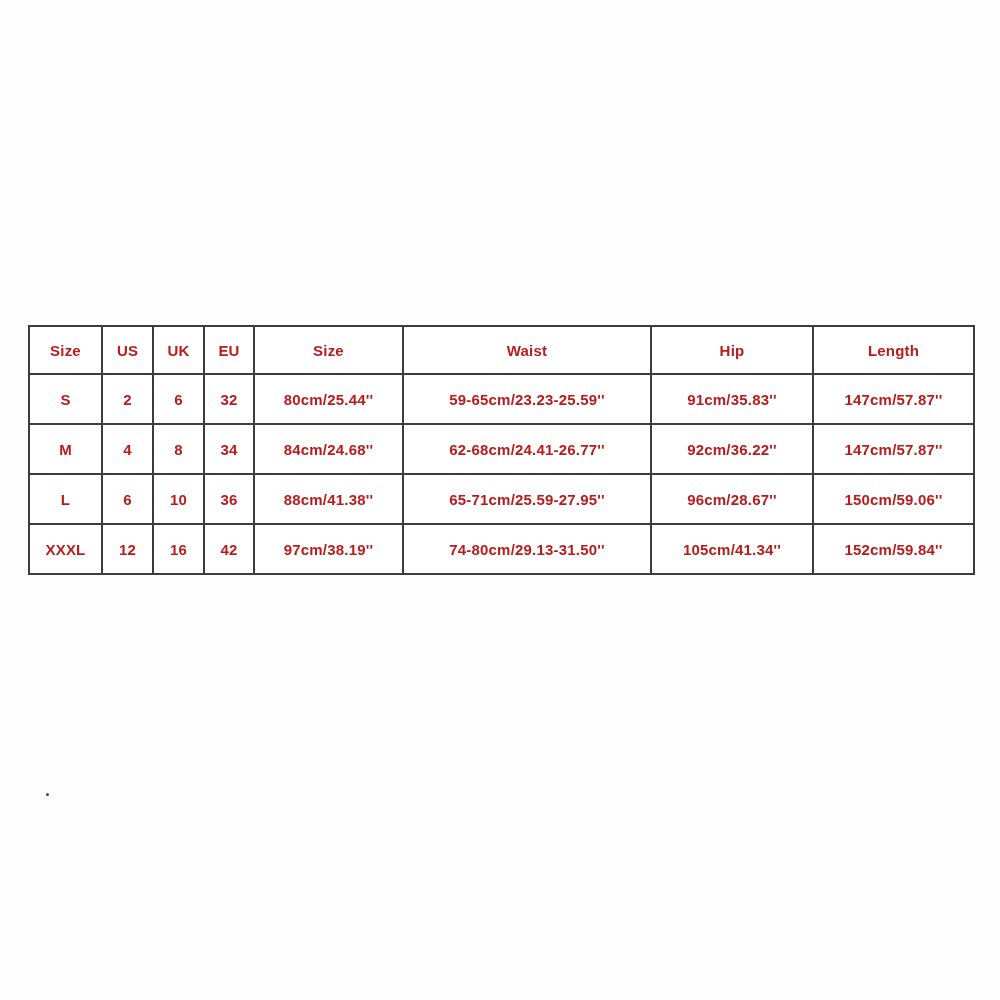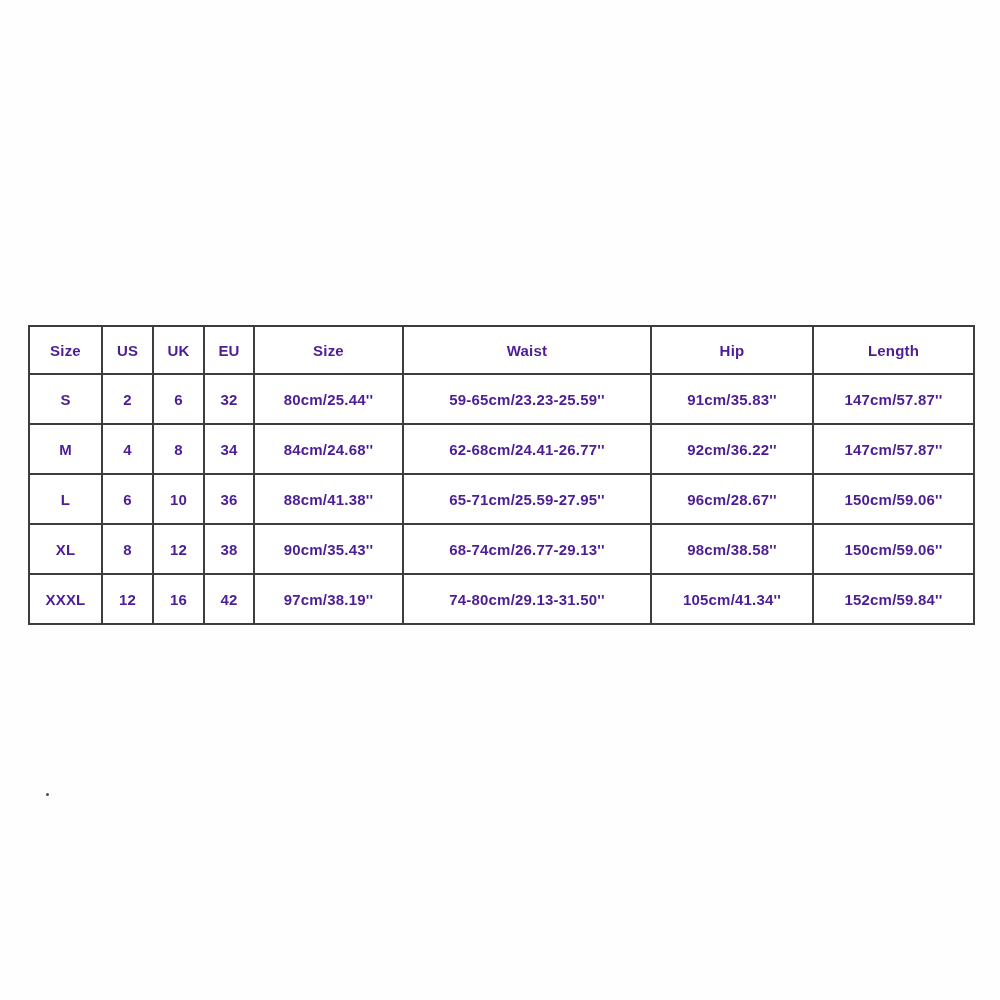--- a/index.html
+++ b/index.html
@@ -28,21 +28,21 @@
     table-layout: fixed;
   }
   table.size-chart th,
   table.size-chart td {
     border: 2px solid #3d3d3d;
     background: #ffffff;
     text-align: center;
     vertical-align: middle;
     font-weight: bold;
     font-size: 15px;
-    color: #4c1d95;
+    color: #b91c1c;
     padding: 0;
     letter-spacing: 0.2px;
     overflow: hidden;
     white-space: nowrap;
     margin-left: 27px;
   }
   table.size-chart thead th {
     height: 46px;
   }
   table.size-chart tbody td {
@@ -111,30 +111,20 @@
         <td>L</td>
         <td>6</td>
         <td>10</td>
         <td>36</td>
         <td>88cm/41.38''</td>
         <td>65-71cm/25.59-27.95''</td>
         <td>96cm/28.67''</td>
         <td>150cm/59.06''</td>
       </tr>
       <tr>
-        <td>XL</td>
-        <td>8</td>
-        <td>12</td>
-        <td>38</td>
-        <td>90cm/35.43''</td>
-        <td>68-74cm/26.77-29.13''</td>
-        <td>98cm/38.58''</td>
-        <td>150cm/59.06''</td>
-      </tr>
-      <tr>
         <td>XXXL</td>
         <td>12</td>
         <td>16</td>
         <td>42</td>
         <td>97cm/38.19''</td>
         <td>74-80cm/29.13-31.50''</td>
         <td>105cm/41.34''</td>
         <td>152cm/59.84''</td>
       </tr>
     </tbody>

